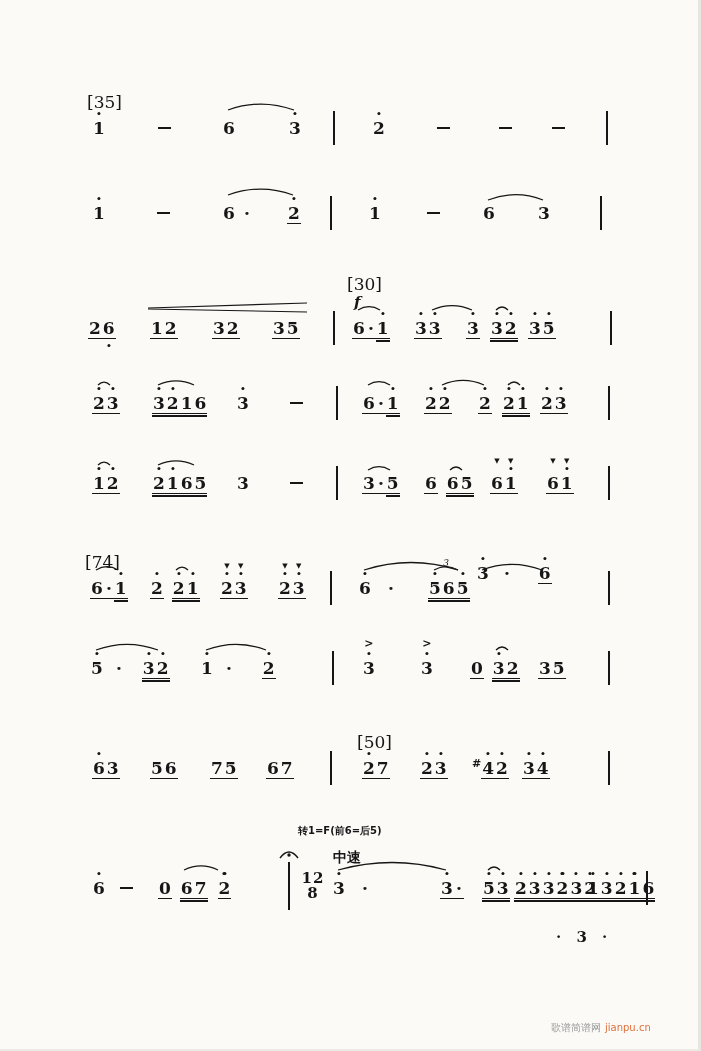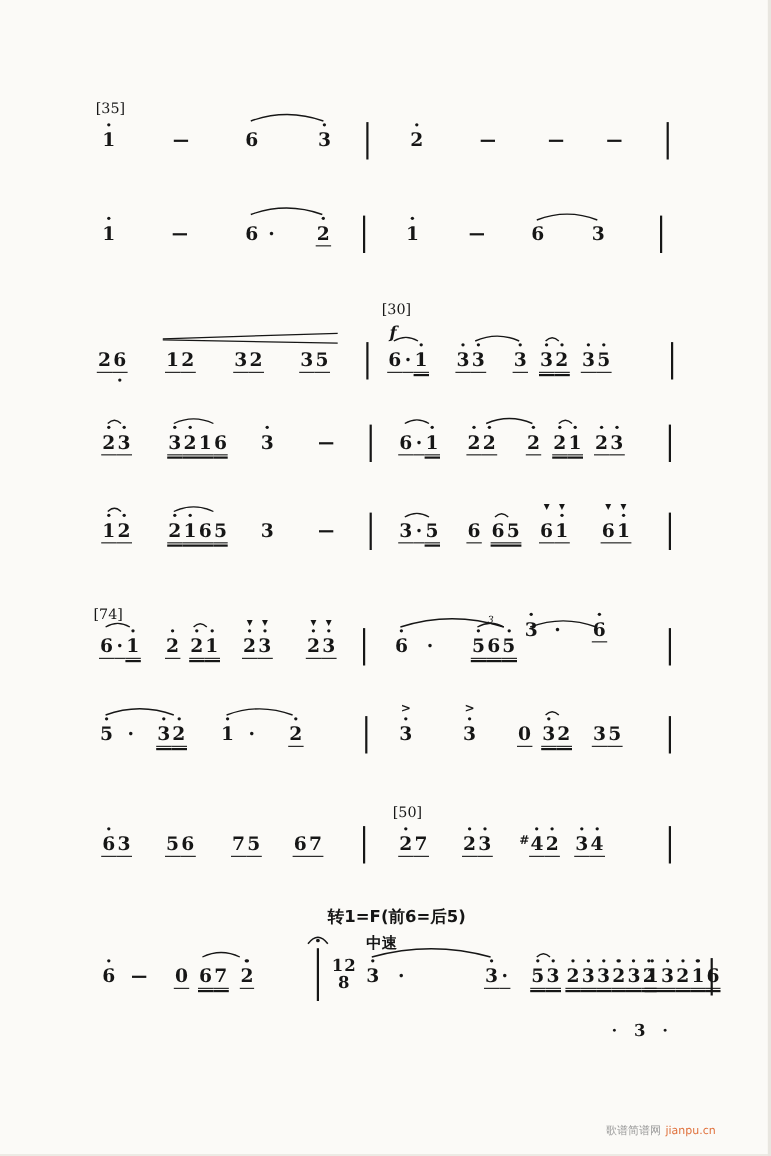--- a/index.html
+++ b/index.html
@@ -17,25 +17,25 @@
   .u1,.u2{border-bottom:1.8px solid var(--ink);}
   .u2::after{content:"";position:absolute;left:0;right:0;bottom:-4px;height:1.8px;background:var(--ink);}
   .dotA{position:absolute;top:-6px;left:50%;transform:translateX(-50%);width:3.2px;height:3.2px;border-radius:50%;background:var(--ink);}
   .dotB{position:absolute;bottom:-9px;left:50%;transform:translateX(-50%);width:3.2px;height:3.2px;border-radius:50%;background:var(--ink);}
   .acc{position:absolute;left:50%;transform:translateX(-50%);line-height:1;color:var(--ink);}
   .accv{top:-16px;font-size:7px;}
   .accgt{top:-20px;font-size:11px;font-weight:700;font-family:"DejaVu Serif",serif;}
   .bar{position:absolute;width:2px;height:34px;background:var(--ink);}
   .bar.tall{height:48px;}
   .dash{position:absolute;width:13px;height:2.2px;background:var(--ink);}
-  .marker{position:absolute;top:-26px;left:-5px;font-family:"DejaVu Serif",serif;font-size:13px;color:var(--ink);white-space:nowrap;text-align:right;}
+  .marker{position:absolute;top:-26px;left:-5px;font-family:"DejaVu Serif",serif;font-size:17px;color:var(--ink);white-space:nowrap;text-align:right;}
   .marker.hi{top:-44px;}
   .dyn{position:absolute;top:-25px;left:2px;font-style:italic;font-weight:700;font-size:15px;font-family:"DejaVu Serif",serif;color:var(--ink);}
   .ts{position:absolute;width:26px;text-align:center;font-family:"DejaVu Serif",serif;font-weight:700;font-size:15px;line-height:15px;letter-spacing:1px;color:var(--ink);}
-  .keylabel{position:absolute;left:298px;top:824px;font-family:"DejaVu Sans",sans-serif;font-weight:700;font-size:15px;color:var(--ink);}
+  .keylabel{position:absolute;left:298px;top:824px;font-family:"DejaVu Sans",sans-serif;font-weight:700;font-size:10px;color:var(--ink);}
   .tempolabel{position:absolute;left:333px;top:849px;font-family:"DejaVu Sans",sans-serif;font-weight:700;font-size:14px;color:var(--ink);}
   .pagenum{position:absolute;left:556px;top:928px;font-family:"DejaVu Serif",serif;font-weight:700;font-size:15px;letter-spacing:5px;color:var(--ink);}
   .watermark{position:absolute;left:551px;top:1021px;font-family:"DejaVu Sans",sans-serif;font-size:10px;white-space:nowrap;}
   .wm-gray{color:var(--wm-gray);}
   .wm-orange{color:var(--wm-orange);text-decoration:none;margin-left:4px;}
 </style>
 </head>
 <body style="background: rgb(251, 250, 247);">
 
 <div class="page" id="sheet" style="background: rgb(251, 250, 247);">

